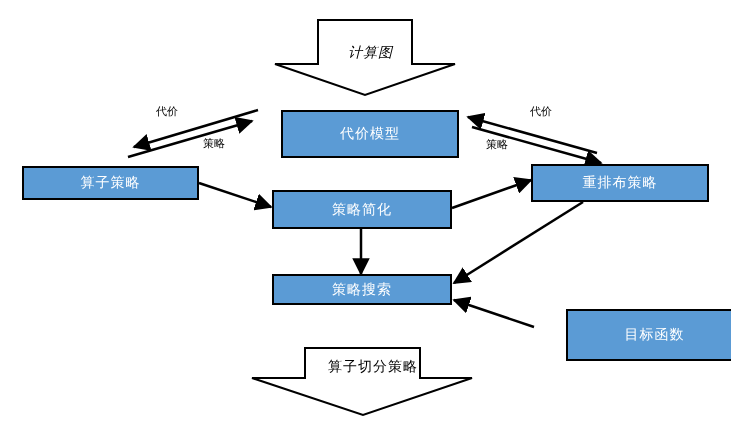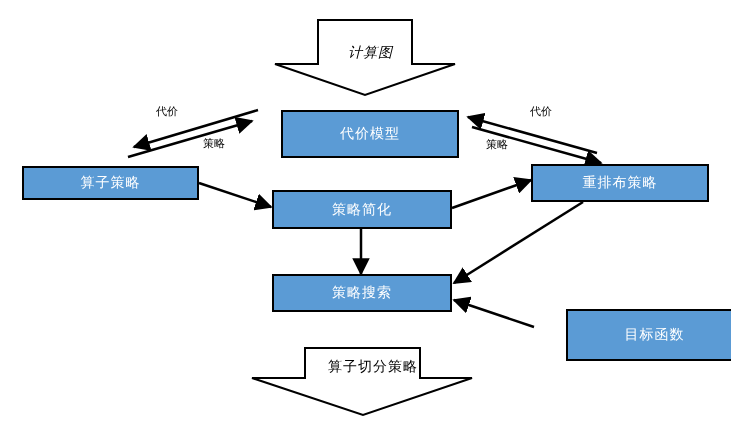--- a/index.html
+++ b/index.html
@@ -103,21 +103,21 @@
   </div>
 
   <div class="node" style="left:272px; top:190px; width:180px; height:39px;">
     <span>策略简化</span>
   </div>
 
   <div class="node" style="left:531px; top:164px; width:178px; height:38px;justify-content:center;">
     <span>重排布策略</span>
   </div>
 
-  <div class="node" style="left:272px; top:274px; width:180px; height:38px;">
+  <div class="node" style="left:272px; top:274px; width:180px; height:31px;">
     <span>策略搜索</span>
   </div>
 
   <div class="node" style="left:534px; top:309px; width:177px; height:52px;margin-left:32px;">
     <span>目标函数</span>
   </div>
 
 </div>
 
 </body></html>

